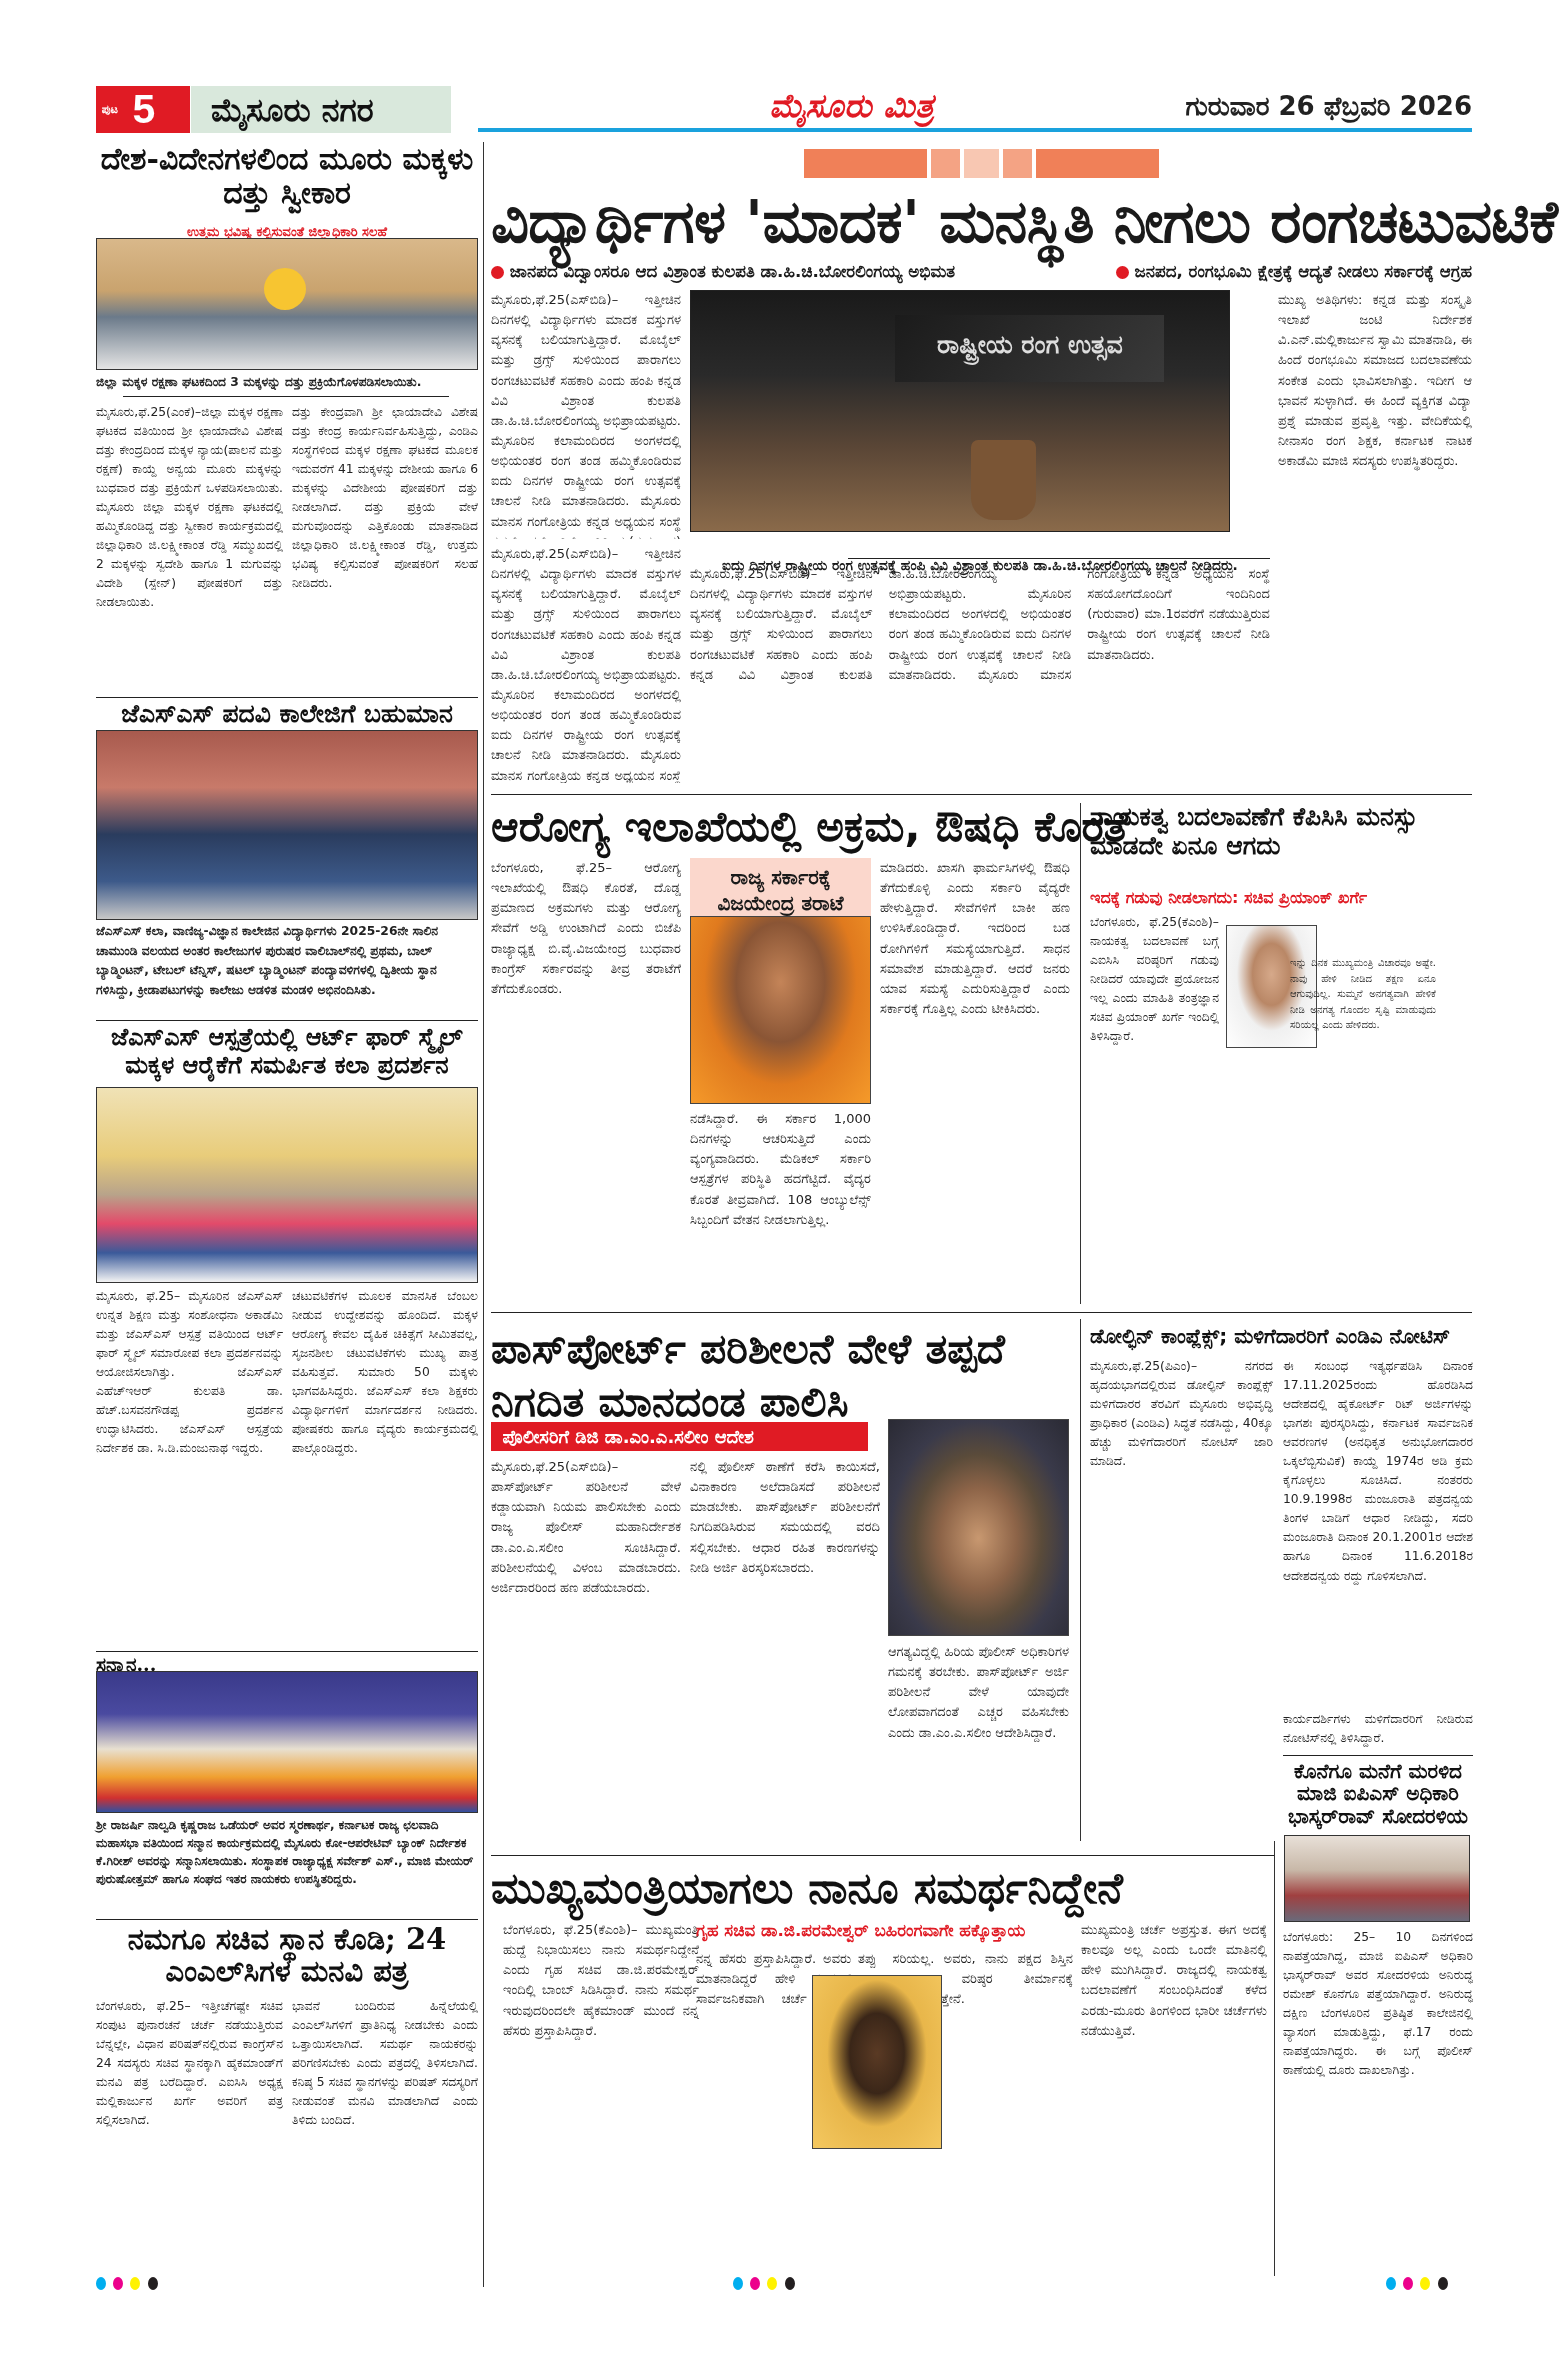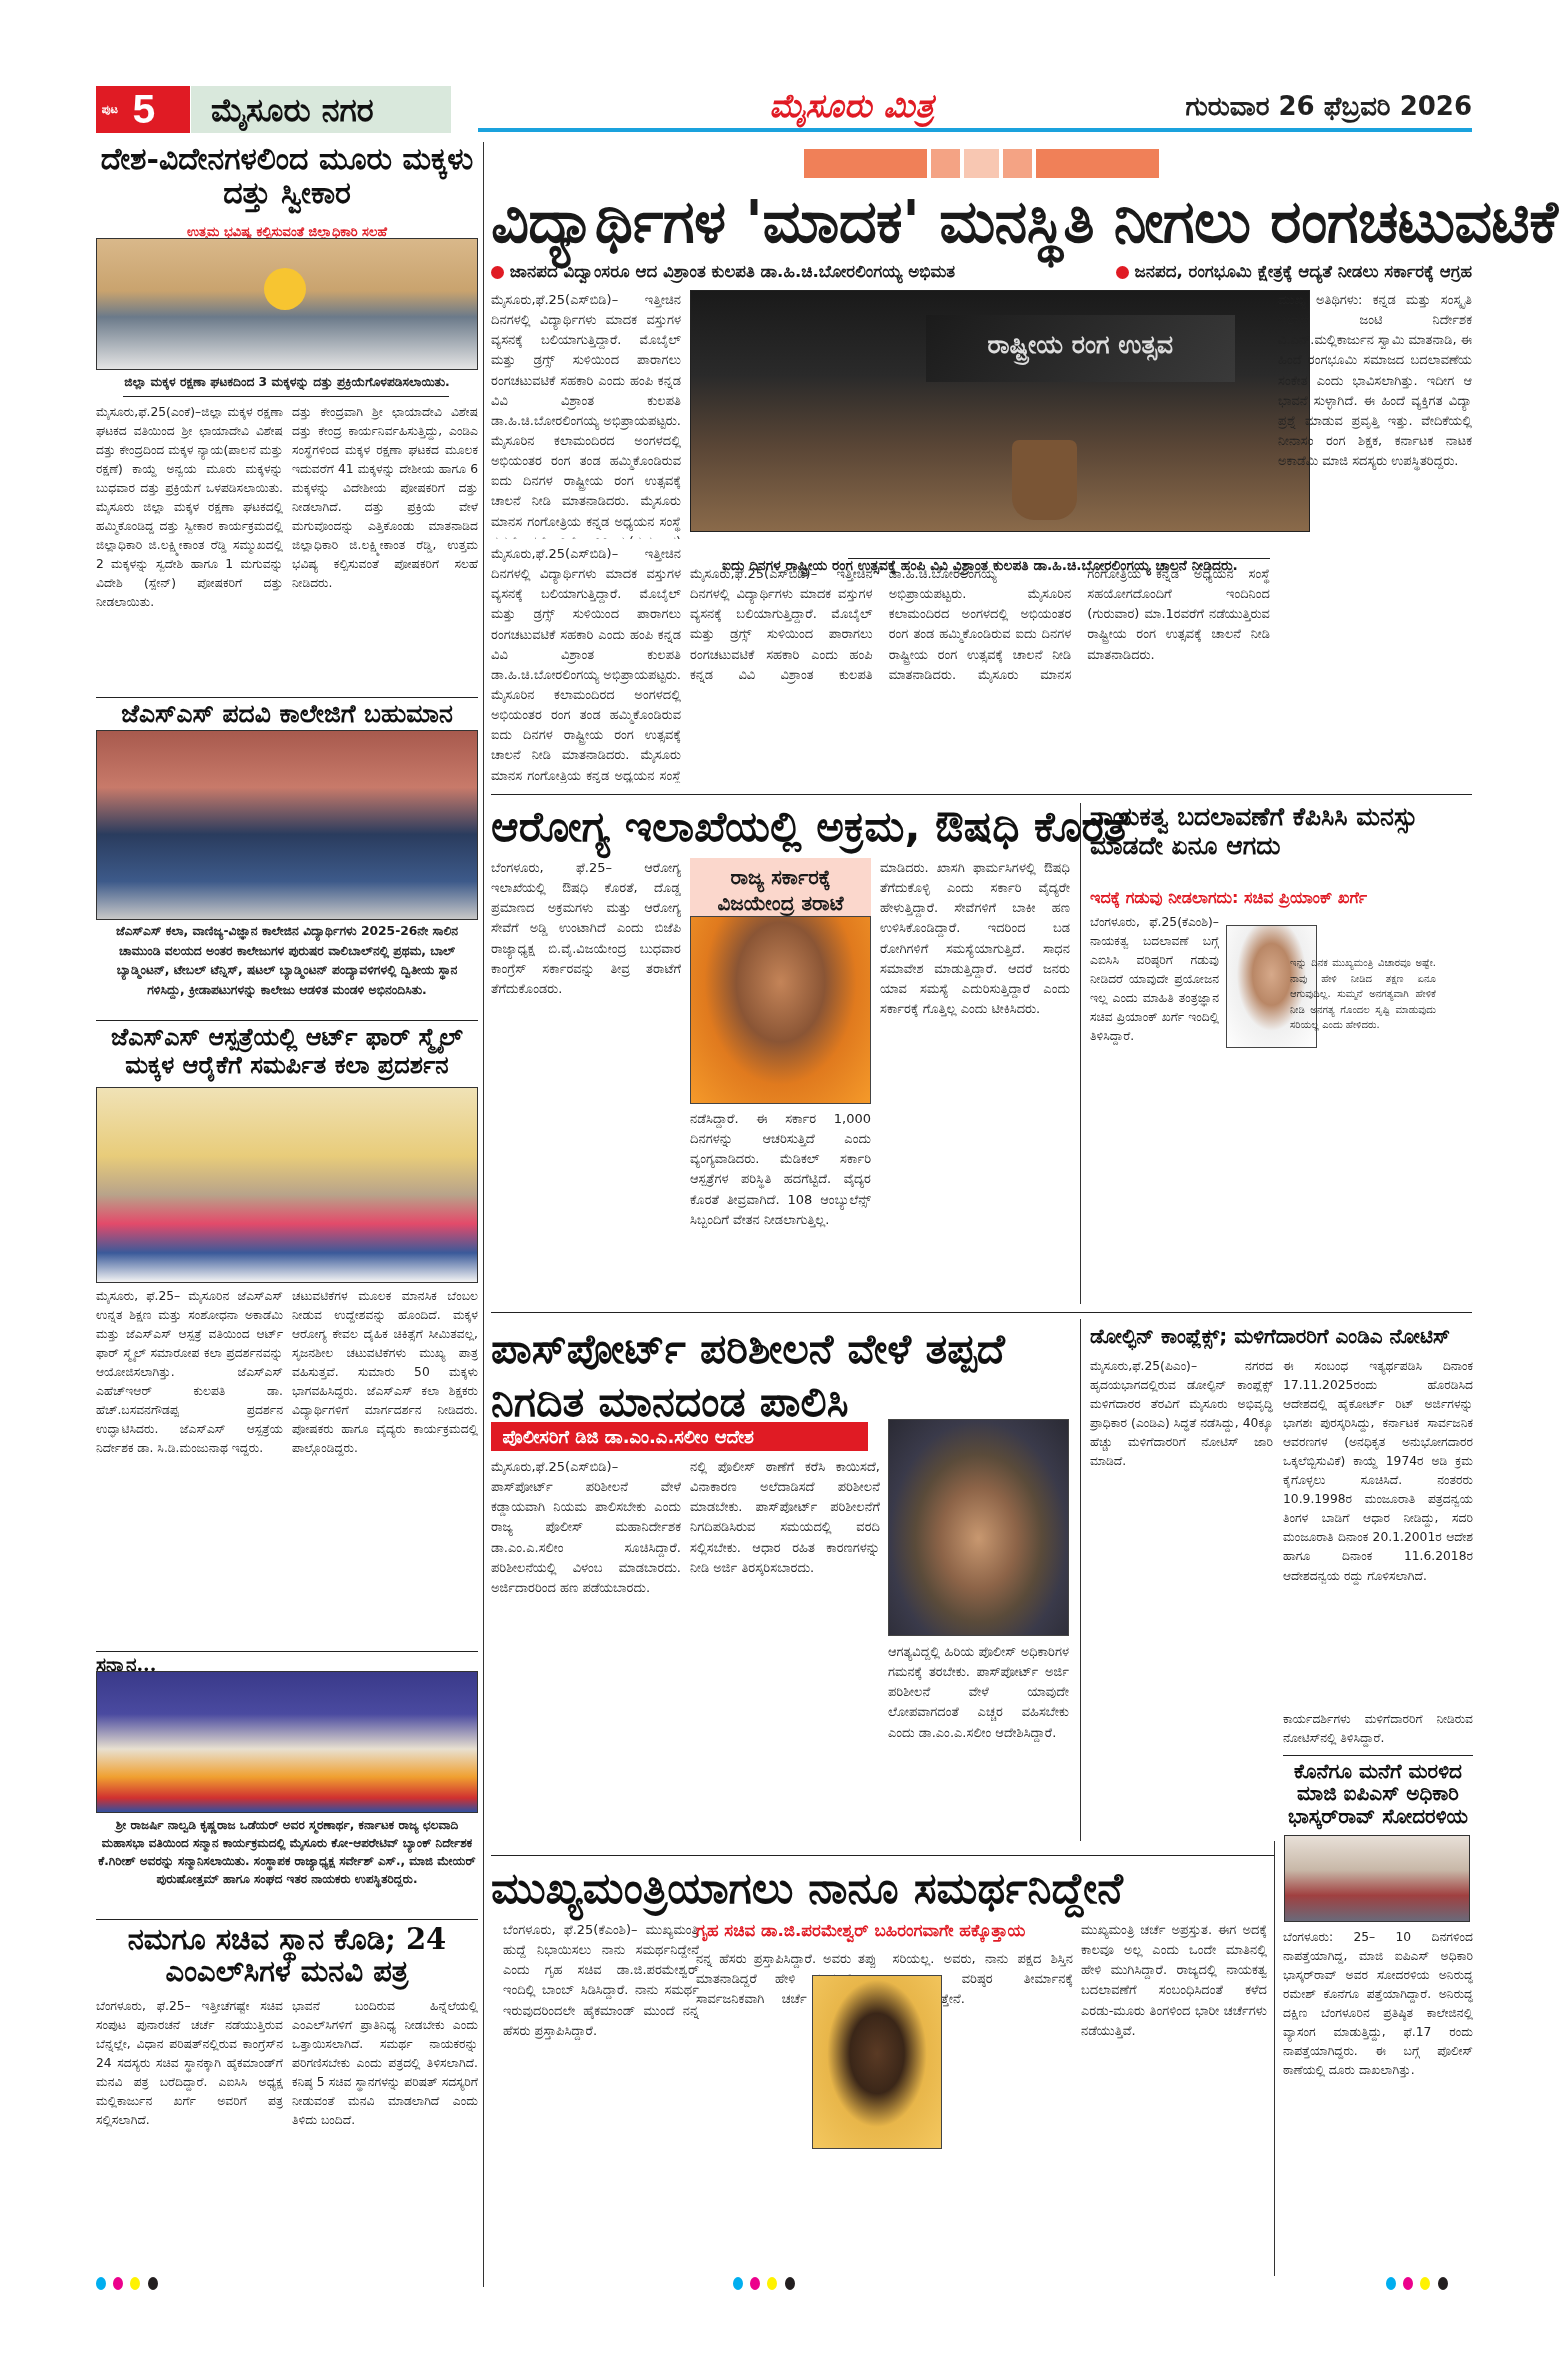--- a/index.html
+++ b/index.html
@@ -18,21 +18,21 @@
   .mast-rule { left: 478px; top: 128px; width: 994px; height: 4.3px; background: #1aa2dd; }
 
   
   .vrule { width: 0.7px; background: #333; }
   .hrule { height: 1.4px; background: #222; }
 
   
   .h-left { font-family: "DejaVu Serif", serif; font-weight: bold; text-align: center; color: #111; line-height: 1.12; }
   .sub-red { color: #e01b24; font-weight: bold; text-align: center; }
   .photo { background: linear-gradient(135deg, #c8a27a, #7a5b43 40%, #d8c7b3 70%, #8c6a50); border: 0.7px solid #333; overflow: hidden; }
-  .caption { font-size: 13.8px; text-align: center; line-height: 1.45; color: #222; }
+  .caption { font-size: 13.8px; text-align: left; line-height: 1.45; color: #222; }
   .body-text { font-size: 13px; line-height: 1.55; color: #222; text-align: justify; column-gap: 16px; }
 
   
   .kicker-band { left: 491px; top: 142px; width: 981px; height: 42px; display: flex; align-items: center; justify-content: center; }
   .kicker-band .bars { display: flex; gap: 4.3px; align-items: stretch; height: 29px; }
   .kicker-band .b1 { width: 123px; background: #f08058; }
   .kicker-band .b2 { width: 29px; background: #f4a384; }
   .kicker-band .b3 { width: 17.4px; background: #f8c7b2; }
   .kicker-band .kicker-text { color: #e01b24; font-size: 29px; font-weight: bold; margin: 0 22px; white-space: nowrap; }
   .main-headline { left: 491px; top: 187px; width: 981px; font-size: 59px; font-weight: bold; text-align: center; letter-spacing: -0.7px; line-height: 1.2; white-space: nowrap; font-family: "DejaVu Sans", sans-serif; }
@@ -114,21 +114,21 @@
       <div class="b1"></div>
     </div>
 </div>
 <div class="abs main-headline">ವಿದ್ಯಾರ್ಥಿಗಳ 'ಮಾದಕ' ಮನಸ್ಥಿತಿ ನೀಗಲು ರಂಗಚಟುವಟಿಕೆ ಸಹಕಾರಿ</div>
 <div class="abs bullets">
   <span><span class="bullet-dot"></span><span>ಜಾನಪದ ವಿದ್ವಾಂಸರೂ ಆದ ವಿಶ್ರಾಂತ ಕುಲಪತಿ ಡಾ.ಹಿ.ಚಿ.ಬೋರಲಿಂಗಯ್ಯ ಅಭಿಮತ</span></span>
   <span><span class="bullet-dot"></span><span>ಜನಪದ, ರಂಗಭೂಮಿ ಕ್ಷೇತ್ರಕ್ಕೆ ಆದ್ಯತೆ ನೀಡಲು ಸರ್ಕಾರಕ್ಕೆ ಆಗ್ರಹ</span></span>
 </div>
 
 <div class="abs body-text" style="left:491px; top:290px; width:190px; height:249px; overflow:hidden; font-size:13px;">ಮೈಸೂರು,ಫೆ.25(ಎಸ್‌ಬಿಡಿ)– ಇತ್ತೀಚಿನ ದಿನಗಳಲ್ಲಿ ವಿದ್ಯಾರ್ಥಿಗಳು ಮಾದಕ ವಸ್ತುಗಳ ವ್ಯಸನಕ್ಕೆ ಬಲಿಯಾಗುತ್ತಿದ್ದಾರೆ. ಮೊಬೈಲ್ ಮತ್ತು ಡ್ರಗ್ಸ್ ಸುಳಿಯಿಂದ ಪಾರಾಗಲು ರಂಗಚಟುವಟಿಕೆ ಸಹಕಾರಿ ಎಂದು ಹಂಪಿ ಕನ್ನಡ ವಿವಿ ವಿಶ್ರಾಂತ ಕುಲಪತಿ ಡಾ.ಹಿ.ಚಿ.ಬೋರಲಿಂಗಯ್ಯ ಅಭಿಪ್ರಾಯಪಟ್ಟರು. ಮೈಸೂರಿನ ಕಲಾಮಂದಿರದ ಅಂಗಳದಲ್ಲಿ ಅಭಿಯಂತರ ರಂಗ ತಂಡ ಹಮ್ಮಿಕೊಂಡಿರುವ ಐದು ದಿನಗಳ ರಾಷ್ಟ್ರೀಯ ರಂಗ ಉತ್ಸವಕ್ಕೆ ಚಾಲನೆ ನೀಡಿ ಮಾತನಾಡಿದರು. ಮೈಸೂರು ಮಾನಸ ಗಂಗೋತ್ರಿಯ ಕನ್ನಡ ಅಧ್ಯಯನ ಸಂಸ್ಥೆ ಸಹಯೋಗದೊಂದಿಗೆ ಇಂದಿನಿಂದ (ಗುರುವಾರ) ಮಾ.1ರವರೆಗೆ ನಡೆಯುತ್ತಿರುವ ರಾಷ್ಟ್ರೀಯ ರಂಗ ಉತ್ಸವಕ್ಕೆ ಚಾಲನೆ ನೀಡಿ ಮಾತನಾಡಿದರು.</div>
-<div class="abs stage-photo" style="left:690px; top:290px; width:620px; height:242px;">
+<div class="abs stage-photo" style="left:690px; top:290px; width:540px; height:242px;">
   <div class="banner">ರಾಷ್ಟ್ರೀಯ ರಂಗ ಉತ್ಸವ</div>
   <div class="abs" style="left:52%; top:62%; width:65px; height:80px; border-radius:7.2px 7.2px 22px 22px; background:#7a5535;"></div>
 </div>
 <div class="abs" style="left:690px; top:557px; width:580px; font-size:13.8px; font-weight:bold; text-align:center;">ಐದು ದಿನಗಳ ರಾಷ್ಟ್ರೀಯ ರಂಗ ಉತ್ಸವಕ್ಕೆ ಹಂಪಿ ವಿವಿ ವಿಶ್ರಾಂತ ಕುಲಪತಿ ಡಾ.ಹಿ.ಚಿ.ಬೋರಲಿಂಗಯ್ಯ ಚಾಲನೆ ನೀಡಿದರು.</div>
 <div class="abs hrule" style="left:848px; top:558px; width:422px; height:0.7px;"></div>
 <div class="abs body-text" style="left:1278px; top:290px; width:194px; height:493px; overflow:hidden; font-size:13px;">ಮುಖ್ಯ ಅತಿಥಿಗಳು: ಕನ್ನಡ ಮತ್ತು ಸಂಸ್ಕೃತಿ ಇಲಾಖೆ ಜಂಟಿ ನಿರ್ದೇಶಕ ವಿ.ಎನ್.ಮಲ್ಲಿಕಾರ್ಜುನ ಸ್ವಾಮಿ ಮಾತನಾಡಿ, ಈ ಹಿಂದೆ ರಂಗಭೂಮಿ ಸಮಾಜದ ಬದಲಾವಣೆಯ ಸಂಕೇತ ಎಂದು ಭಾವಿಸಲಾಗಿತ್ತು. ಇದೀಗ ಆ ಭಾವನೆ ಸುಳ್ಳಾಗಿದೆ. ಈ ಹಿಂದೆ ವ್ಯಕ್ತಿಗತ ವಿದ್ಯಾ ಪ್ರಶ್ನೆ ಮಾಡುವ ಪ್ರವೃತ್ತಿ ಇತ್ತು. ವೇದಿಕೆಯಲ್ಲಿ ನೀನಾಸಂ ರಂಗ ಶಿಕ್ಷಕ, ಕರ್ನಾಟಕ ನಾಟಕ ಅಕಾಡೆಮಿ ಮಾಜಿ ಸದಸ್ಯರು ಉಪಸ್ಥಿತರಿದ್ದರು.</div>
 <div class="abs body-text" style="left:491px; top:544px; width:190px; height:239px; overflow:hidden; font-size:13px;">ಮೈಸೂರು,ಫೆ.25(ಎಸ್‌ಬಿಡಿ)– ಇತ್ತೀಚಿನ ದಿನಗಳಲ್ಲಿ ವಿದ್ಯಾರ್ಥಿಗಳು ಮಾದಕ ವಸ್ತುಗಳ ವ್ಯಸನಕ್ಕೆ ಬಲಿಯಾಗುತ್ತಿದ್ದಾರೆ. ಮೊಬೈಲ್ ಮತ್ತು ಡ್ರಗ್ಸ್ ಸುಳಿಯಿಂದ ಪಾರಾಗಲು ರಂಗಚಟುವಟಿಕೆ ಸಹಕಾರಿ ಎಂದು ಹಂಪಿ ಕನ್ನಡ ವಿವಿ ವಿಶ್ರಾಂತ ಕುಲಪತಿ ಡಾ.ಹಿ.ಚಿ.ಬೋರಲಿಂಗಯ್ಯ ಅಭಿಪ್ರಾಯಪಟ್ಟರು. ಮೈಸೂರಿನ ಕಲಾಮಂದಿರದ ಅಂಗಳದಲ್ಲಿ ಅಭಿಯಂತರ ರಂಗ ತಂಡ ಹಮ್ಮಿಕೊಂಡಿರುವ ಐದು ದಿನಗಳ ರಾಷ್ಟ್ರೀಯ ರಂಗ ಉತ್ಸವಕ್ಕೆ ಚಾಲನೆ ನೀಡಿ ಮಾತನಾಡಿದರು. ಮೈಸೂರು ಮಾನಸ ಗಂಗೋತ್ರಿಯ ಕನ್ನಡ ಅಧ್ಯಯನ ಸಂಸ್ಥೆ ಸಹಯೋಗದೊಂದಿಗೆ ಇಂದಿನಿಂದ (ಗುರುವಾರ) ಮಾ.1ರವರೆಗೆ ನಡೆಯುತ್ತಿರುವ ರಾಷ್ಟ್ರೀಯ ರಂಗ ಉತ್ಸವಕ್ಕೆ ಚಾಲನೆ ನೀಡಿ ಮಾತನಾಡಿದರು.</div>
 <div class="abs body-text" style="left:690px; top:564px; width:580px; height:217px; overflow:hidden; font-size:13px; column-count:3;">ಮೈಸೂರು,ಫೆ.25(ಎಸ್‌ಬಿಡಿ)– ಇತ್ತೀಚಿನ ದಿನಗಳಲ್ಲಿ ವಿದ್ಯಾರ್ಥಿಗಳು ಮಾದಕ ವಸ್ತುಗಳ ವ್ಯಸನಕ್ಕೆ ಬಲಿಯಾಗುತ್ತಿದ್ದಾರೆ. ಮೊಬೈಲ್ ಮತ್ತು ಡ್ರಗ್ಸ್ ಸುಳಿಯಿಂದ ಪಾರಾಗಲು ರಂಗಚಟುವಟಿಕೆ ಸಹಕಾರಿ ಎಂದು ಹಂಪಿ ಕನ್ನಡ ವಿವಿ ವಿಶ್ರಾಂತ ಕುಲಪತಿ ಡಾ.ಹಿ.ಚಿ.ಬೋರಲಿಂಗಯ್ಯ ಅಭಿಪ್ರಾಯಪಟ್ಟರು. ಮೈಸೂರಿನ ಕಲಾಮಂದಿರದ ಅಂಗಳದಲ್ಲಿ ಅಭಿಯಂತರ ರಂಗ ತಂಡ ಹಮ್ಮಿಕೊಂಡಿರುವ ಐದು ದಿನಗಳ ರಾಷ್ಟ್ರೀಯ ರಂಗ ಉತ್ಸವಕ್ಕೆ ಚಾಲನೆ ನೀಡಿ ಮಾತನಾಡಿದರು. ಮೈಸೂರು ಮಾನಸ ಗಂಗೋತ್ರಿಯ ಕನ್ನಡ ಅಧ್ಯಯನ ಸಂಸ್ಥೆ ಸಹಯೋಗದೊಂದಿಗೆ ಇಂದಿನಿಂದ (ಗುರುವಾರ) ಮಾ.1ರವರೆಗೆ ನಡೆಯುತ್ತಿರುವ ರಾಷ್ಟ್ರೀಯ ರಂಗ ಉತ್ಸವಕ್ಕೆ ಚಾಲನೆ ನೀಡಿ ಮಾತನಾಡಿದರು.</div>
 <div class="abs hrule" style="left:491px; top:794px; width:981px;"></div>
 

